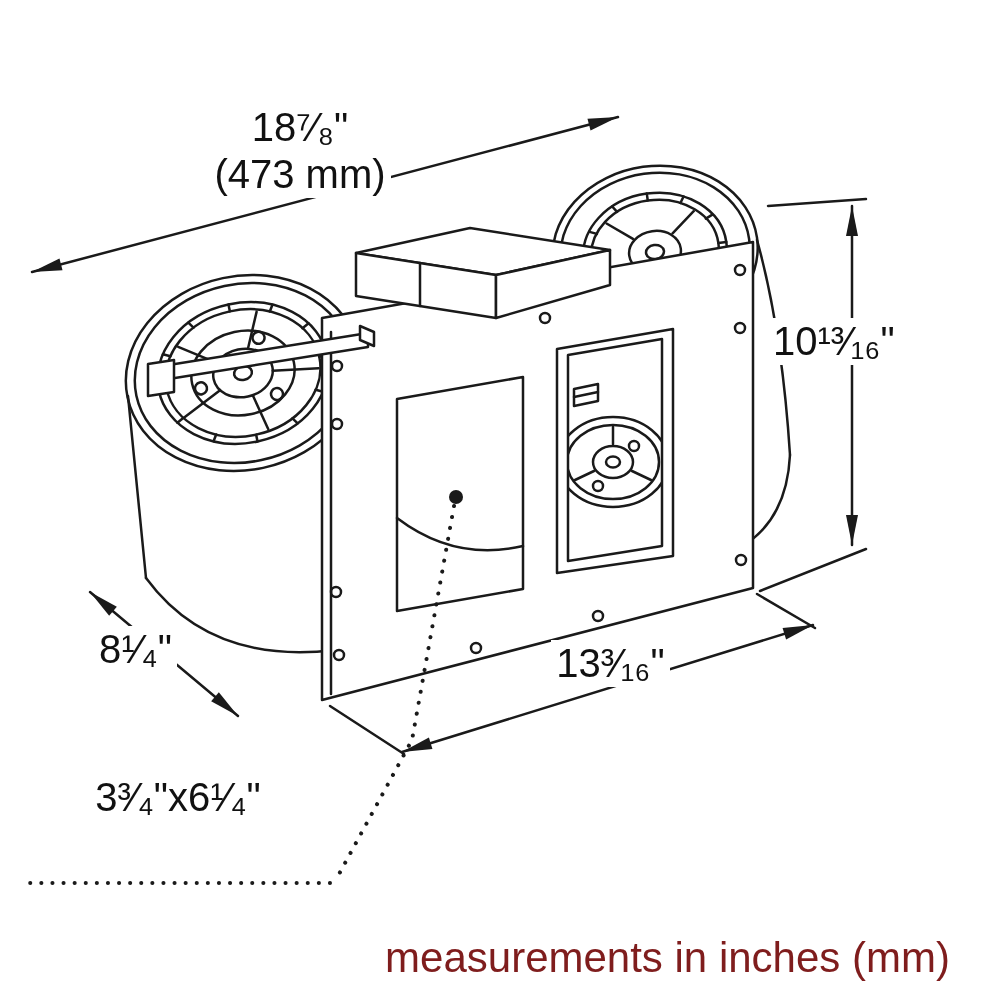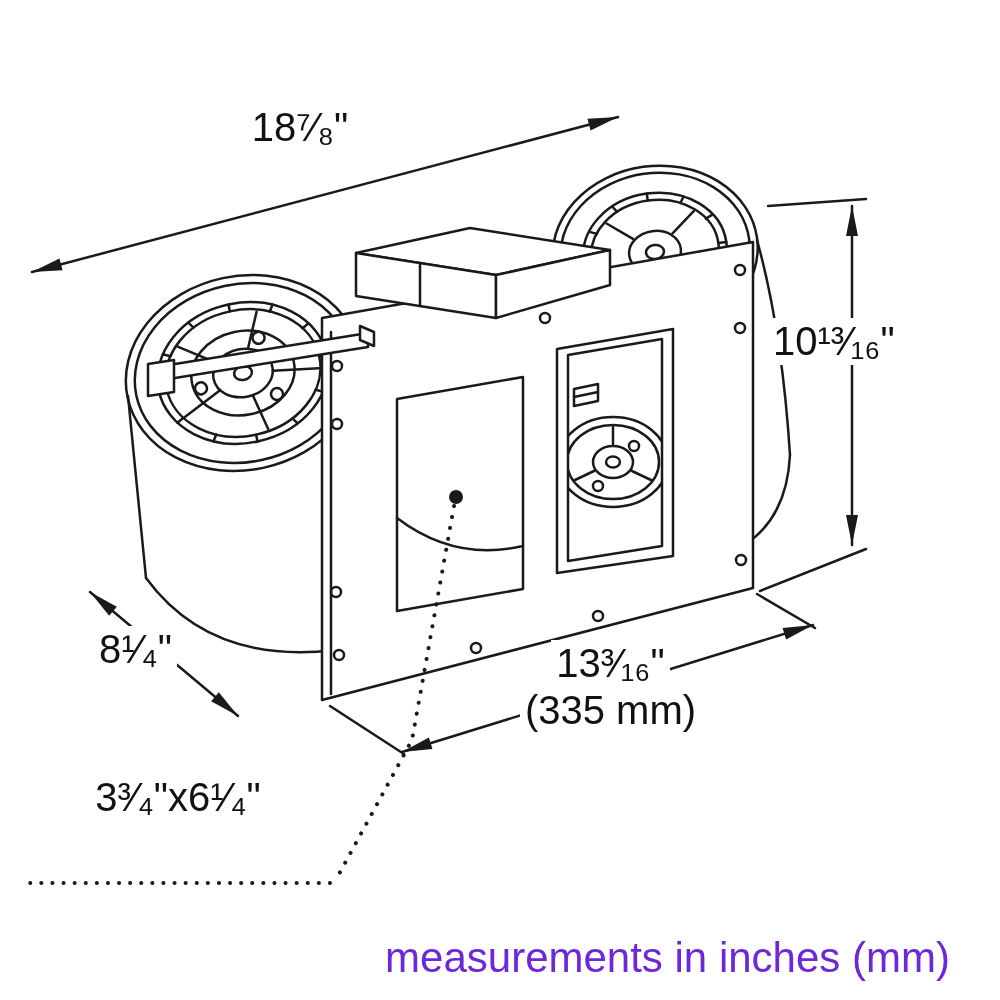--- a/index.html
+++ b/index.html
@@ -2,21 +2,21 @@
 <html><head>
 <meta charset="utf-8">
 <style>
   html,body{margin:0;padding:0;background:#ffffff;}
   .stage{position:relative;width:1000px;height:1000px;background:#ffffff;overflow:hidden;
          font-family:"Liberation Sans","DejaVu Sans",sans-serif;color:#111;}
   .stage svg{position:absolute;left:0;top:0;}
   .dim{position:absolute;text-align:center;font-size:40px;line-height:47px;color:#111;}
   .dim .ln span{display:inline-block;background:#ffffff;padding:0 5px;}
   .dim.left-align{text-align:left;}
-  .footer{position:absolute;font-size:42px;line-height:48px;text-align:center;color:#6d28d9;}
+  .footer{position:absolute;font-size:42px;line-height:48px;text-align:center;color:#7f1d1d;}
 </style>
 </head>
 <body>
 
 <div class="stage">
 
   <svg viewBox="0 0 1000 1000" width="1000" height="1000">
     <defs>
       <marker id="ah" markerUnits="userSpaceOnUse" markerWidth="36" markerHeight="22" refX="33" refY="11" orient="auto-start-reverse">
         <path d="M33,11 L3,5 L3,17 Z" fill="#1a1a1a"></path>
@@ -128,33 +128,33 @@
       <g stroke-width="4" stroke-dasharray="0.1 11" stroke-linecap="round">
         <path d="M454,506 L412,740 L338,876"></path>
         <path d="M330,883 L26,883"></path>
       </g>
 
     </g>
   </svg>
 
   <div class="dim" style="left:135px;top:104px;width:330px;">
     <div class="ln"><span>18⁷⁄₈"</span></div>
+    <div class="ln"><span>(473 mm)</span></div>
   </div>
 
   <div class="dim left-align" style="left:768px;top:318px;width:230px;">
     <div class="ln"><span>10¹³⁄₁₆"</span></div>
   </div>
 
   <div class="dim" style="left:18px;top:626px;width:235px;">
     <div class="ln"><span>8¹⁄₄"</span></div>
   </div>
 
   <div class="dim" style="left:448px;top:640px;width:325px;">
     <div class="ln"><span>13³⁄₁₆"</span></div>
-    <div class="ln"><span>(335 mm)</span></div>
   </div>
 
   <div class="dim" style="left:18px;top:774px;width:320px;">
     <div class="ln"><span>3³⁄₄"x6¹⁄₄"</span></div>
   </div>
 
   <div class="footer" style="left:340px;top:934px;width:655px;">measurements in inches (mm)</div>
 
 </div>
 

